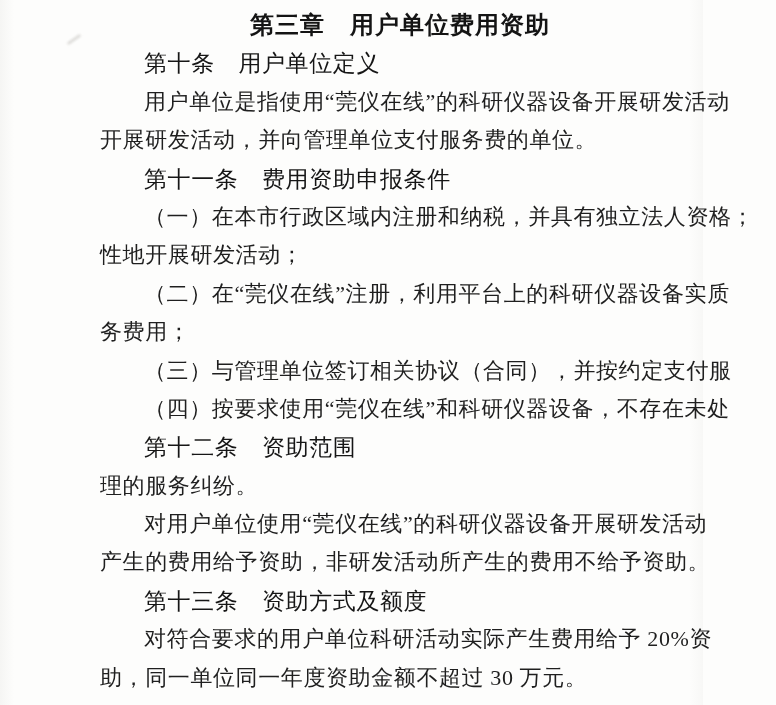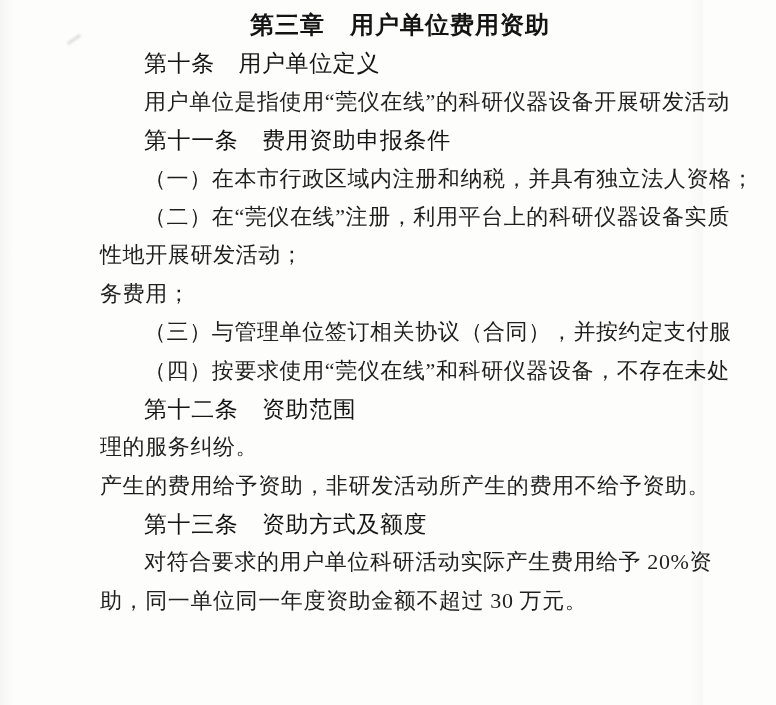--- a/index.html
+++ b/index.html
@@ -69,28 +69,30 @@
 </head>
 <body>
 
 <div class="page">
   <div class="artifact"></div>
   <div class="content">
     <div class="line title">第三章　用户单位费用资助</div>
     <div>
         <div class="line heading indent">第十条　用户单位定义</div>
         <div class="line body indent">用户单位是指使用“莞仪在线”的科研仪器设备开展研发活动</div>
+        <div class="line body">开展研发活动，并向管理单位支付服务费的单位。</div>
         <div class="line heading indent">第十一条　费用资助申报条件</div>
         <div class="line body indent">（一）在本市行政区域内注册和纳税，并具有独立法人资格；</div>
+        <div class="line body">性地开展研发活动；</div>
         <div class="line body indent">（二）在“莞仪在线”注册，利用平台上的科研仪器设备实质</div>
-        <div class="line body">性地开展研发活动；</div>
         <div class="line body">务费用；</div>
         <div class="line body indent">（三）与管理单位签订相关协议（合同），并按约定支付服</div>
         <div class="line body indent">（四）按要求使用“莞仪在线”和科研仪器设备，不存在未处</div>
         <div class="line heading indent">第十二条　资助范围</div>
         <div class="line body">理的服务纠纷。</div>
+        <div class="line body indent">对用户单位使用“莞仪在线”的科研仪器设备开展研发活动</div>
         <div class="line body">产生的费用给予资助，非研发活动所产生的费用不给予资助。</div>
         <div class="line heading indent">第十三条　资助方式及额度</div>
         <div class="line body indent">对符合要求的用户单位科研活动实际产生费用给予 20%资</div>
         <div class="line body">助，同一单位同一年度资助金额不超过 30 万元。</div>
       </div>
   </div>
 </div>
 
 </body></html>

